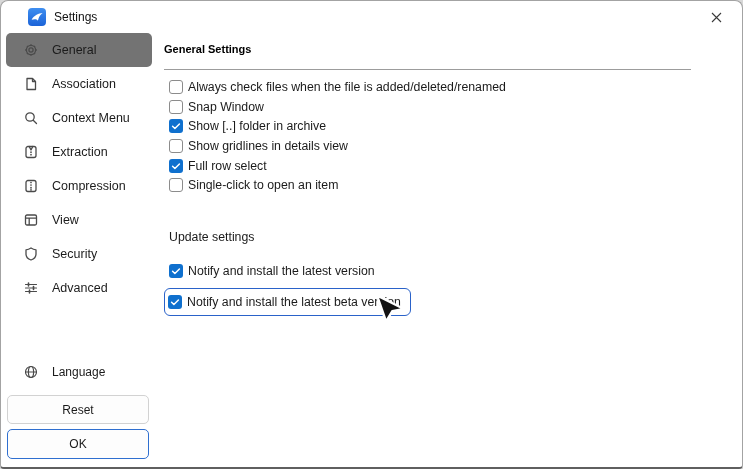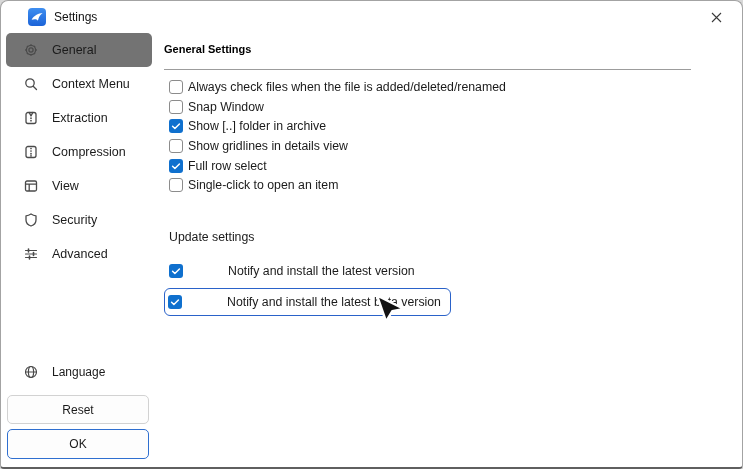--- a/index.html
+++ b/index.html
@@ -44,21 +44,21 @@
   .cb-row{display:flex;align-items:center;height:19.7px;}
   .cb{
     width:14px;height:14px;box-sizing:border-box;border-radius:3px;flex:0 0 auto;
     border:1px solid #8c8c8c;background:#fff;display:flex;align-items:center;justify-content:center;
   }
   .cb-row.checked .cb{border:none;background:#0f70ce;}
   .cb svg{width:12px;height:12px;display:none;}
   .cb-row.checked .cb svg{display:block;}
   .cb-lbl{margin-left:5px;font-size:12.3px;white-space:nowrap;}
   .update-label{position:absolute;left:5px;top:197px;font-size:12.3px;}
-  .urow{position:absolute;display:inline-flex;align-items:center;gap:40px;}
+  .urow{position:absolute;display:inline-flex;align-items:center;}
   .urow-1{left:5px;top:228px;}
   .urow-2{left:5px;top:255px;}
   .urow.focused{
     border:1.6px solid #2a62c9;border-radius:6px;
     padding:3px 9px 3px 3px;margin-left:-5px;background:#fff;
   }
   
   .cursor{position:absolute;left:373px;top:292px;pointer-events:none;}
 </style>
 </head>
@@ -98,20 +98,31 @@
               <g fill="none" stroke="#4a4a4a" stroke-width="1.3">
                 <circle cx="8" cy="8" r="2.1"></circle>
                 <circle cx="8" cy="8" r="4.6"></circle>
                 <path d="M8 2.2 V3.4 M8 12.6 V13.8 M2.2 8 H3.4 M12.6 8 H13.8 M3.9 3.9 L4.75 4.75 M11.25 11.25 L12.1 12.1 M12.1 3.9 L11.25 4.75 M4.75 11.25 L3.9 12.1"></path>
               </g>
             </svg>
           </span>
           <span class="lbl">General</span>
         </div>
 
+        <div class="nav-item row-2">
+          <span class="icon">
+            <svg viewBox="0 0 16 16">
+              <g fill="none" stroke="#4a4a4a" stroke-width="1.3" stroke-linejoin="round">
+                <path d="M4 2.5 h5.5 L12.5 5.5 V13.5 H4 Z"></path>
+                <path d="M9.5 2.5 V5.5 H12.5"></path>
+              </g>
+            </svg>
+          </span>
+          <span class="lbl">Association</span>
+        </div>
 
         <div class="nav-item row-3">
           <span class="icon">
             <svg viewBox="0 0 16 16">
               <g fill="none" stroke="#4a4a4a" stroke-width="1.3" stroke-linecap="round">
                 <circle cx="7" cy="7" r="4.2"></circle>
                 <path d="M10.2 10.2 L13.5 13.5"></path>
               </g>
             </svg>
           </span>

